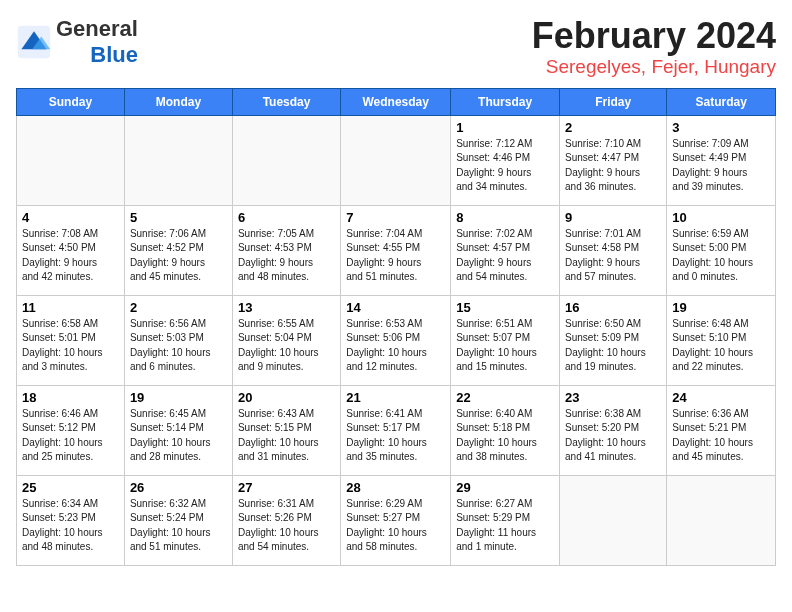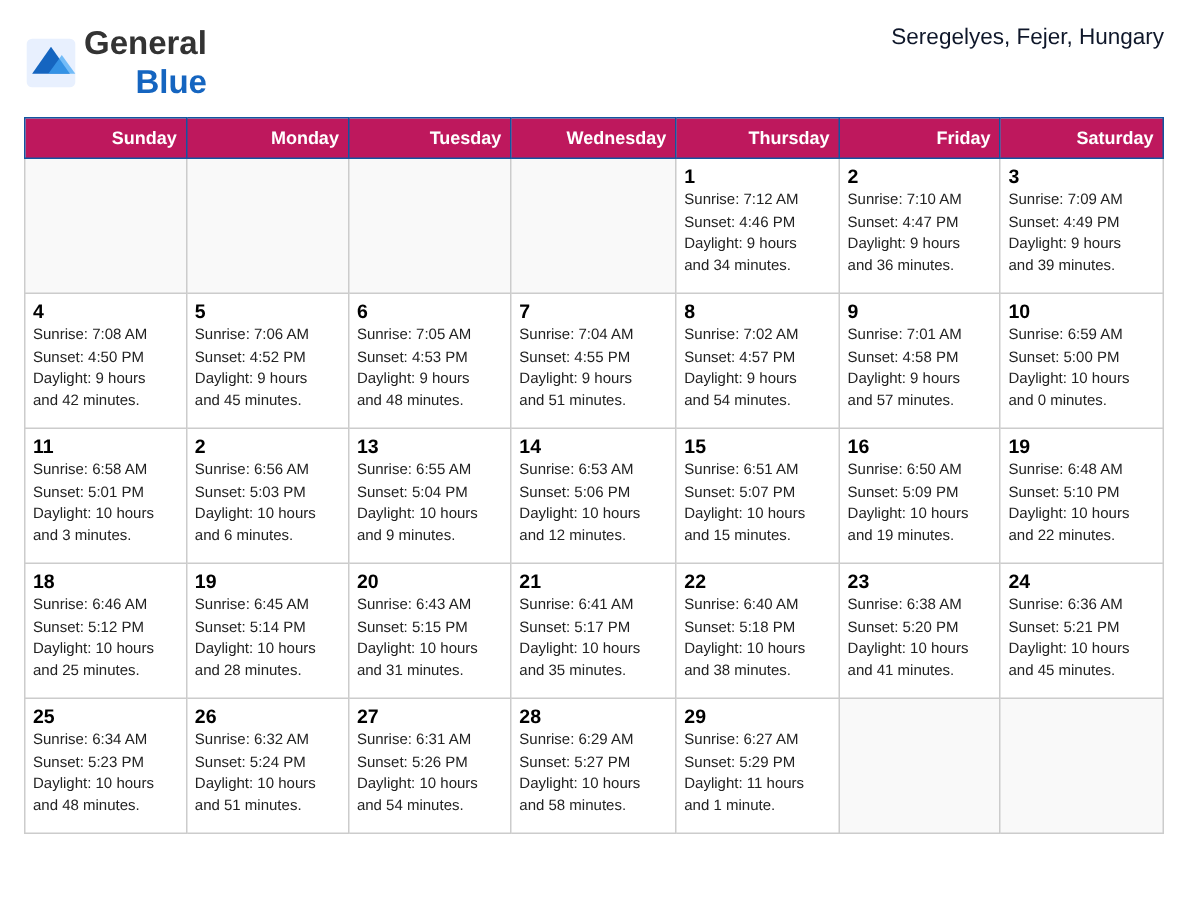--- a/index.html
+++ b/index.html
@@ -34,32 +34,32 @@
     .title-block {
       text-align: right;
     }
     .cal-title {
       font-size: 36px;
       font-weight: bold;
       color: #222;
       line-height: 1.1;
     }
     .cal-subtitle {
-      font-size: 15px;
-      color: #0f172a;
+      font-size: 19px;
+      color: #ef4444;
     }
     table {
       width: 100%;
       border-collapse: collapse;
       font-size: 11px;
     }
     thead th {
-      background: #be185d;
+      background: #3b82f6;
       color: #fff;
-      text-align: right;
+      text-align: center;
       padding: 6px 6px;
       font-size: 12px;
       border: 1px solid #1255a0;
     }
     tbody td {
       border: 1px solid #ccc;
       vertical-align: top;
       padding: 4px 5px;
       height: 90px;
       width: 113px;
@@ -90,20 +90,21 @@
       <rect x="2" y="2" width="36" height="36" rx="4" fill="#e8f0fe"></rect>
       <polygon points="20,8 34,28 6,28" fill="#1565c0"></polygon>
       <polygon points="28,14 38,28 18,28" fill="#42a5f5" opacity="0.7"></polygon>
     </svg>
     <div>
       <span class="logo-general">General</span><br>
       <span class="logo-blue">Blue</span>
     </div>
   </div>
   <div class="title-block">
+    <div class="cal-title">February 2024</div>
     <div class="cal-subtitle">Seregelyes, Fejer, Hungary</div>
   </div>
 </div>
 
 <table>
   <thead>
     <tr id="header-row">
         <th>Sunday</th>
         <th>Monday</th>
         <th>Tuesday</th>

